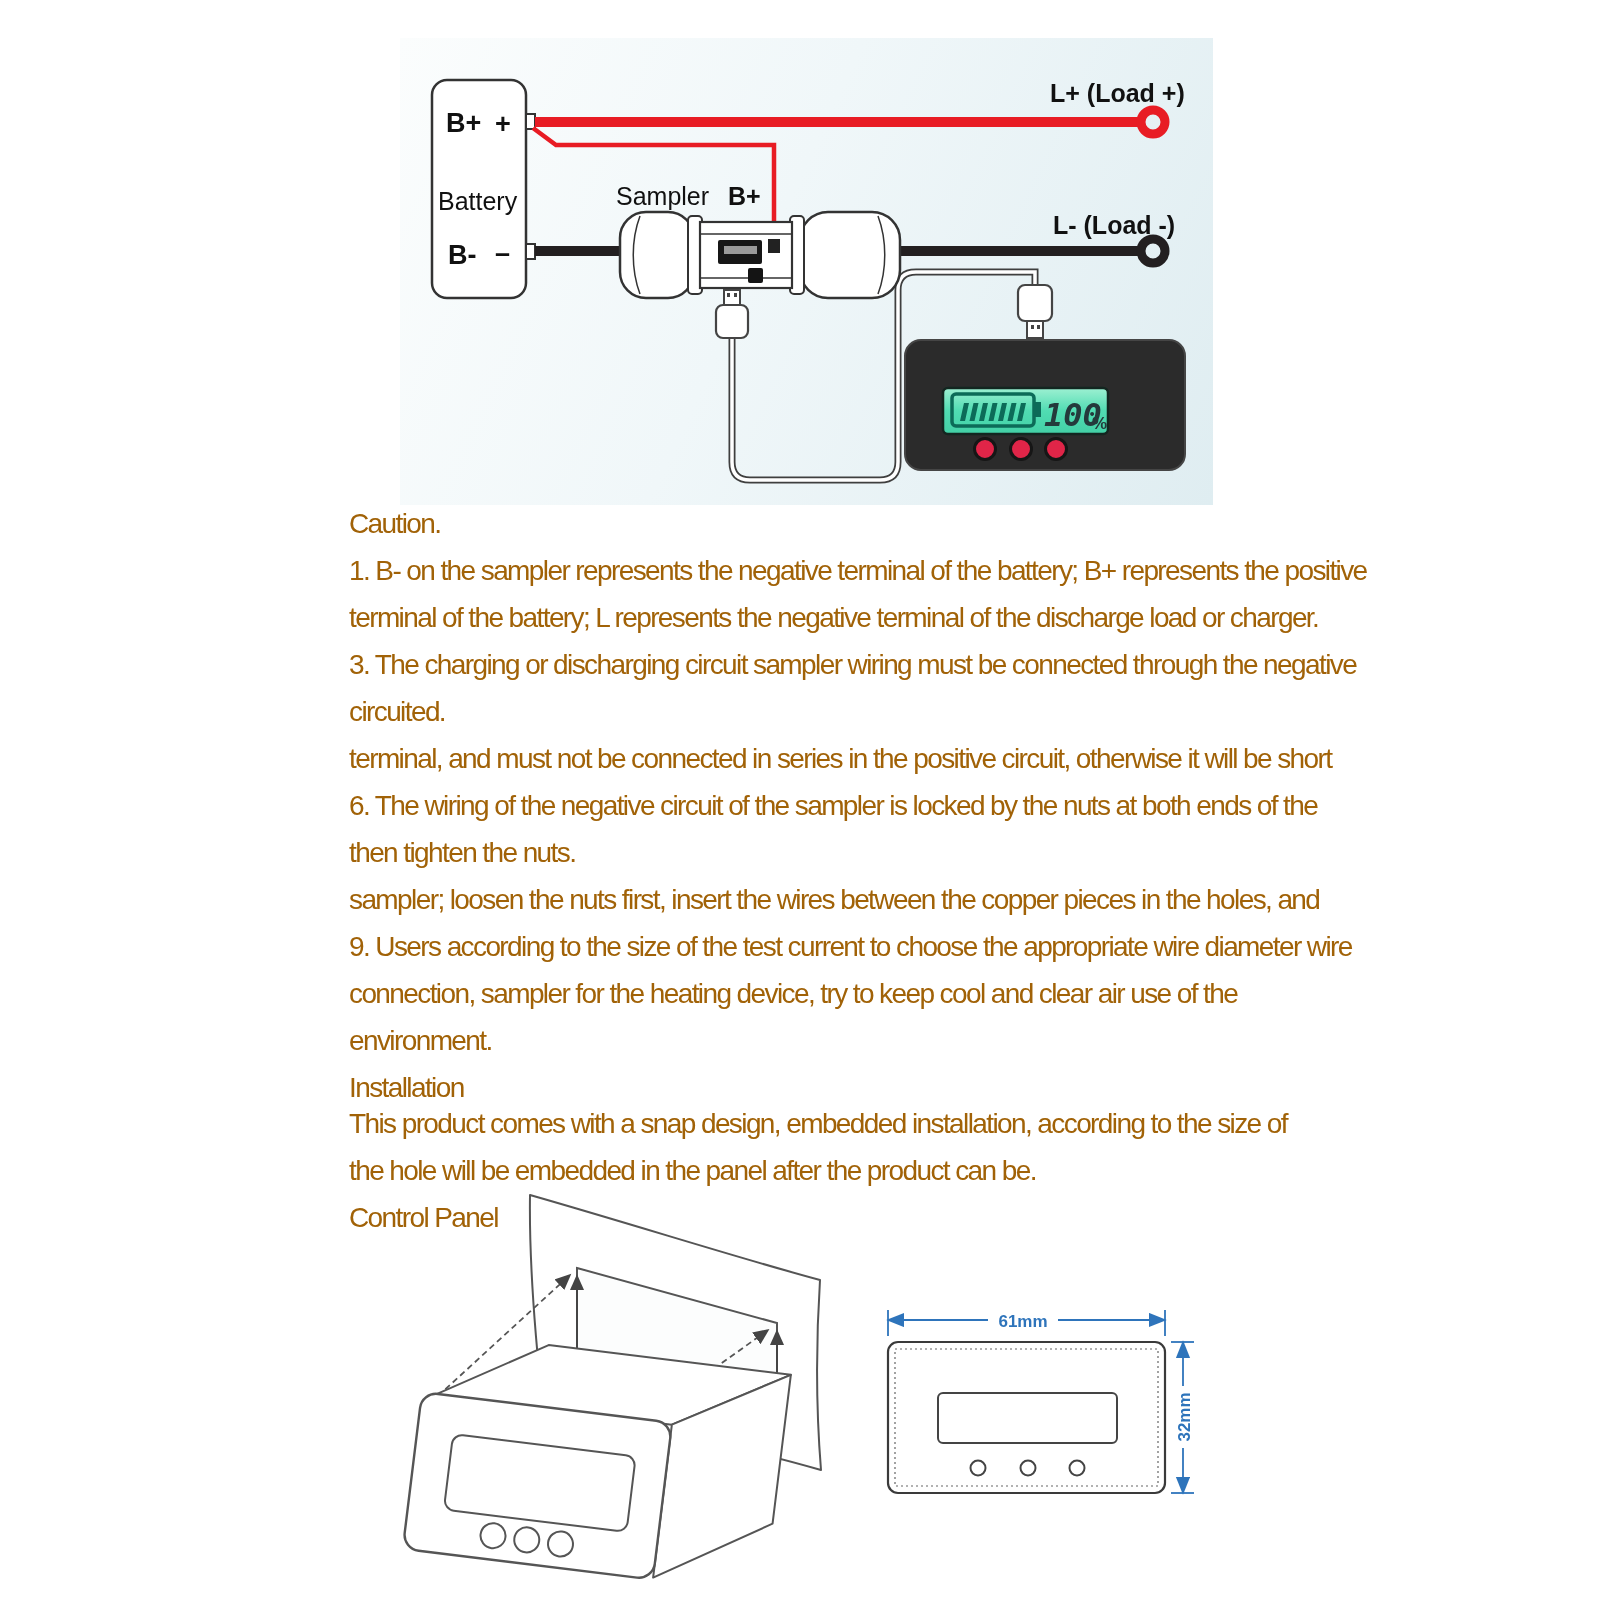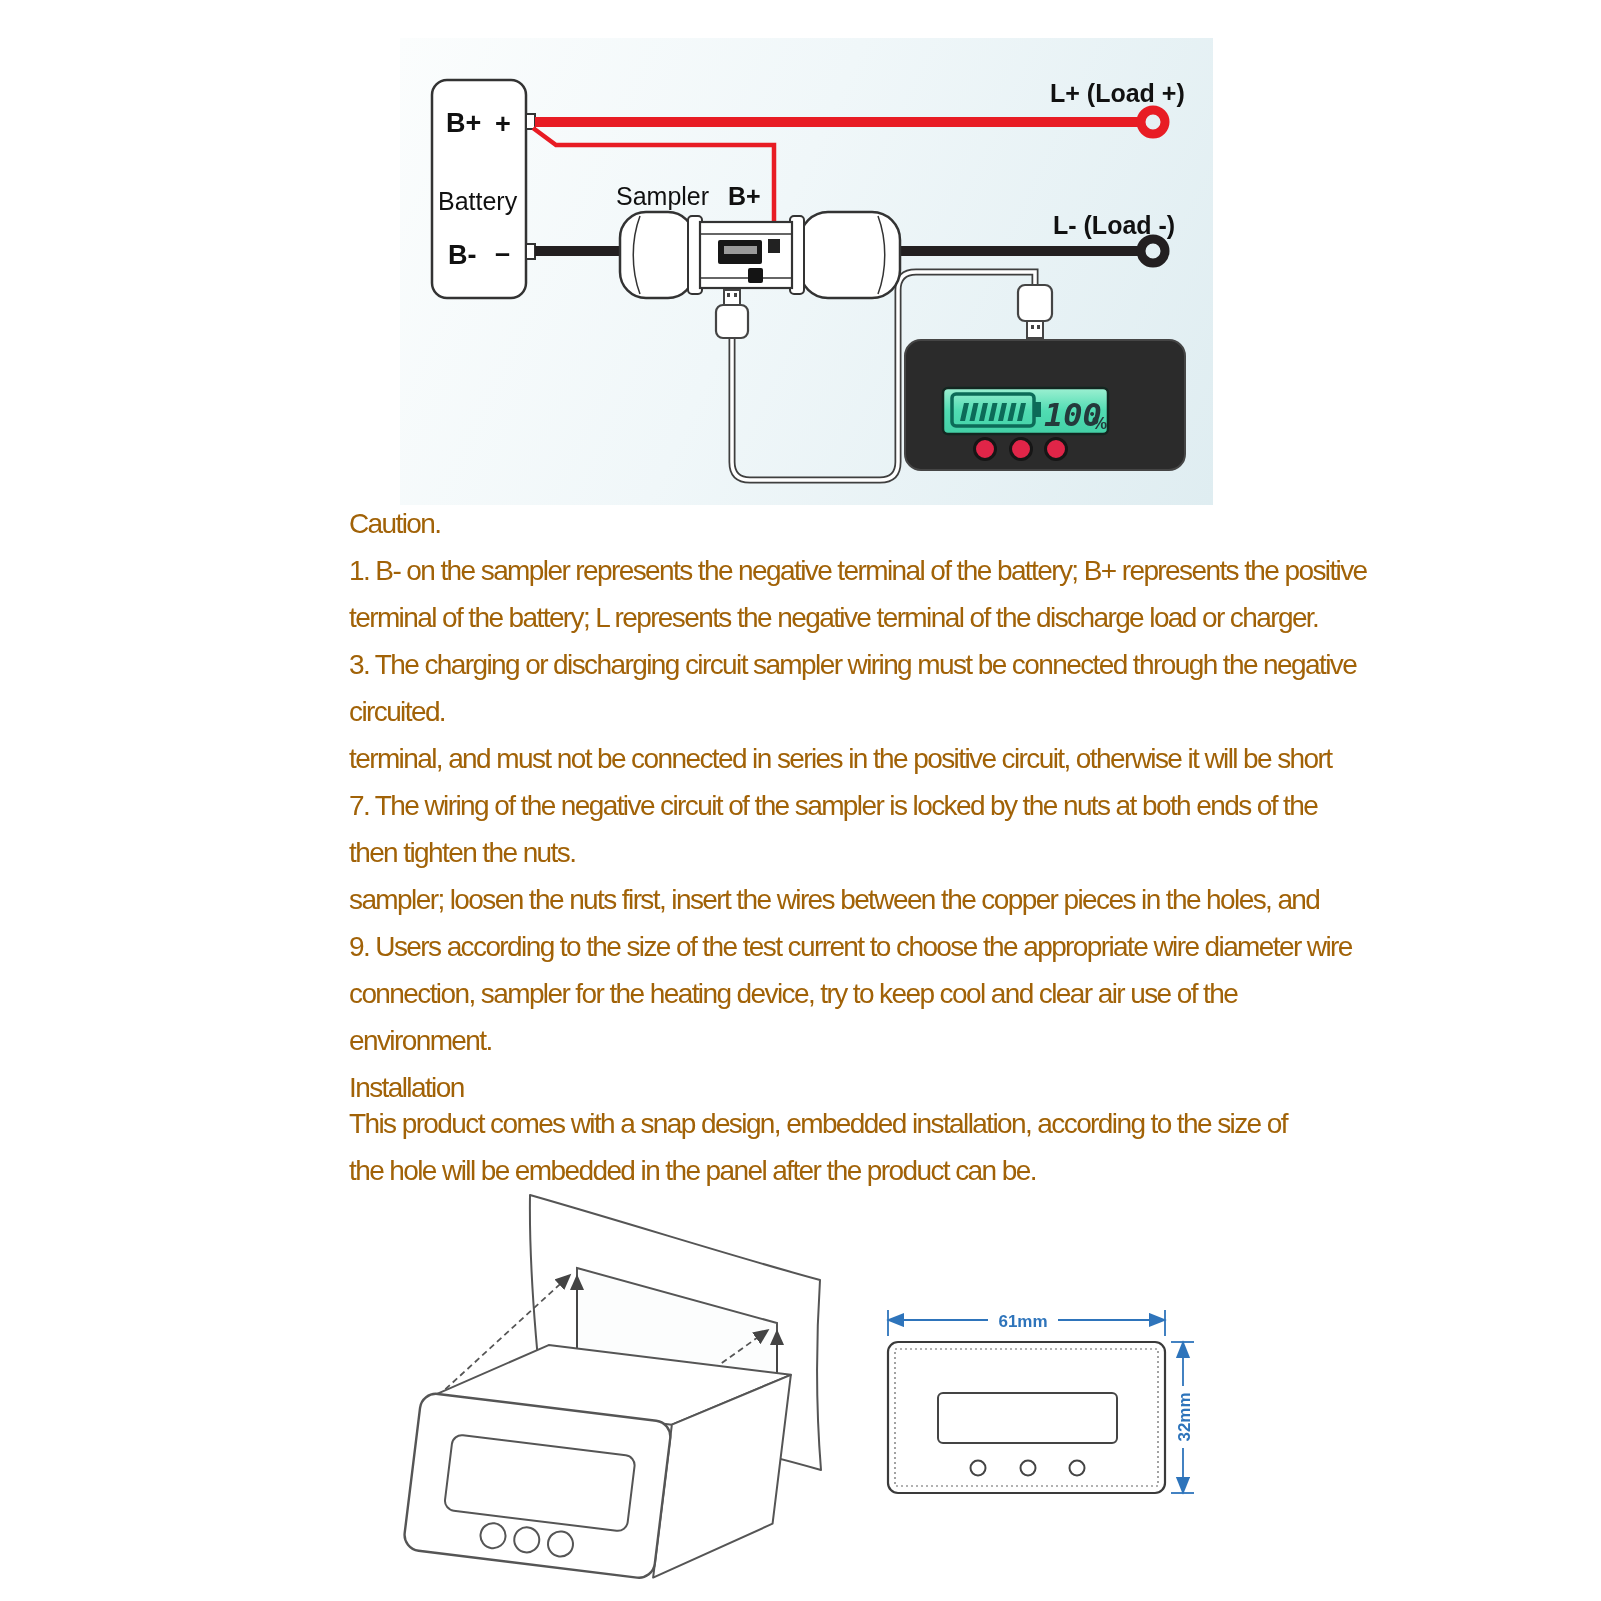--- a/index.html
+++ b/index.html
@@ -110,29 +110,30 @@
     </svg>
   </div>
 
   <div class="textblock">
     <div>Caution.</div>
     <div>1. B- on the sampler represents the negative terminal of the battery; B+ represents the positive</div>
     <div>terminal of the battery; L represents the negative terminal of the discharge load or charger.</div>
     <div>3. The charging or discharging circuit sampler wiring must be connected through the negative</div>
     <div>circuited.</div>
     <div>terminal, and must not be connected in series in the positive circuit, otherwise it will be short</div>
-    <div>7. The wiring of the negative circuit of the sampler is locked by the nuts at both ends of the</div>
+    <div>6. The wiring of the negative circuit of the sampler is locked by the nuts at both ends of the</div>
     <div>then tighten the nuts.</div>
     <div>sampler; loosen the nuts first, insert the wires between the copper pieces in the holes, and</div>
     <div>9. Users according to the size of the test current to choose the appropriate wire diameter wire</div>
     <div>connection, sampler for the heating device, try to keep cool and clear air use of the</div>
     <div>environment.</div>
     <div>Installation</div>
     <div class="installation-body">This product comes with a snap design, embedded installation, according to the size of</div>
     <div>the hole will be embedded in the panel after the product can be.</div>
+    <div>Control Panel</div>
   </div>
 
   <svg class="iso-svg" viewBox="0 0 720 421">
     <defs>
       <marker id="mA" markerWidth="10" markerHeight="9" refX="8" refY="4" orient="auto-start-reverse">
         <path d="M0,0 L9,4 L0,8 z" fill="#444"></path>
       </marker>
     </defs>
 
     <path d="M140,15 C245,45 355,80 430,100 C426,162 426,228 431,290 C348,266 232,242 153,228 C145,156 139,84 140,15 Z" fill="#ffffff" stroke="#555" stroke-width="2" stroke-linejoin="round"></path>

